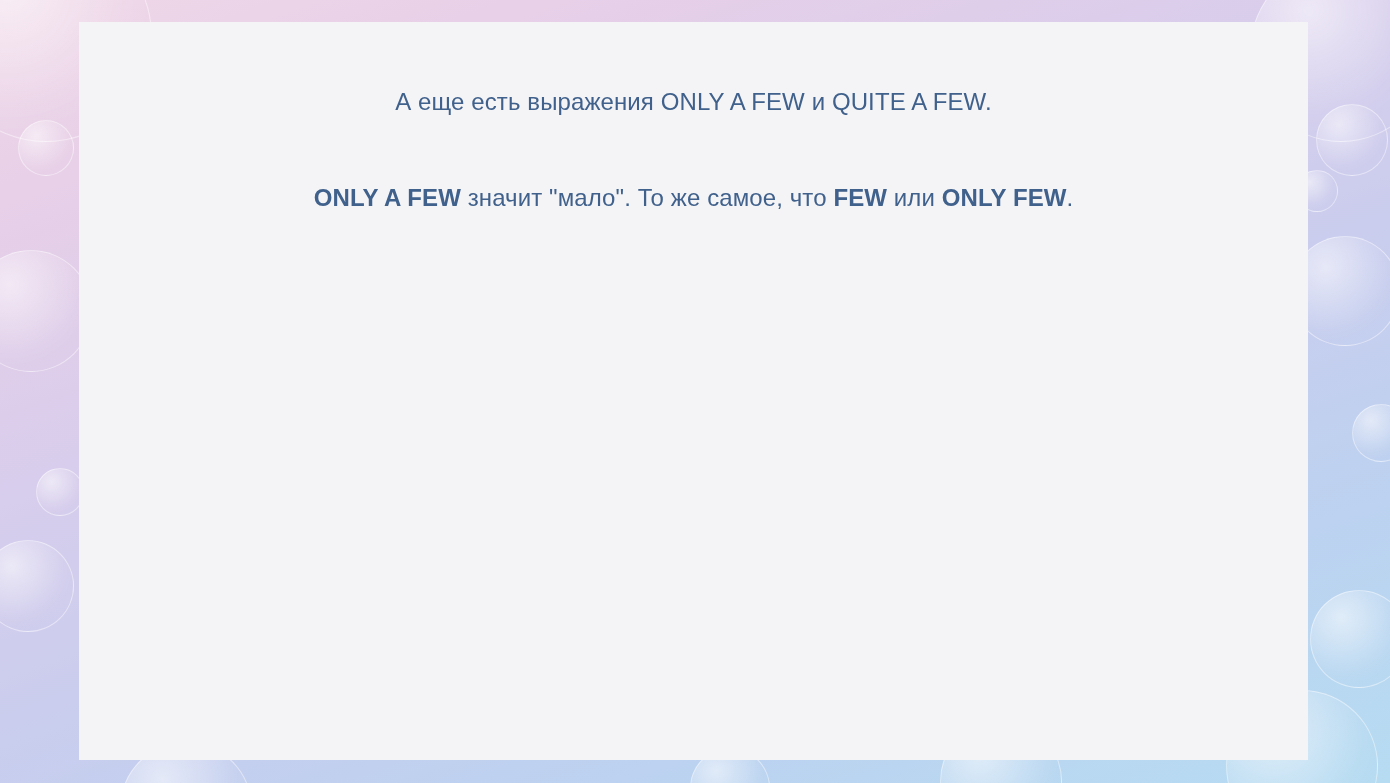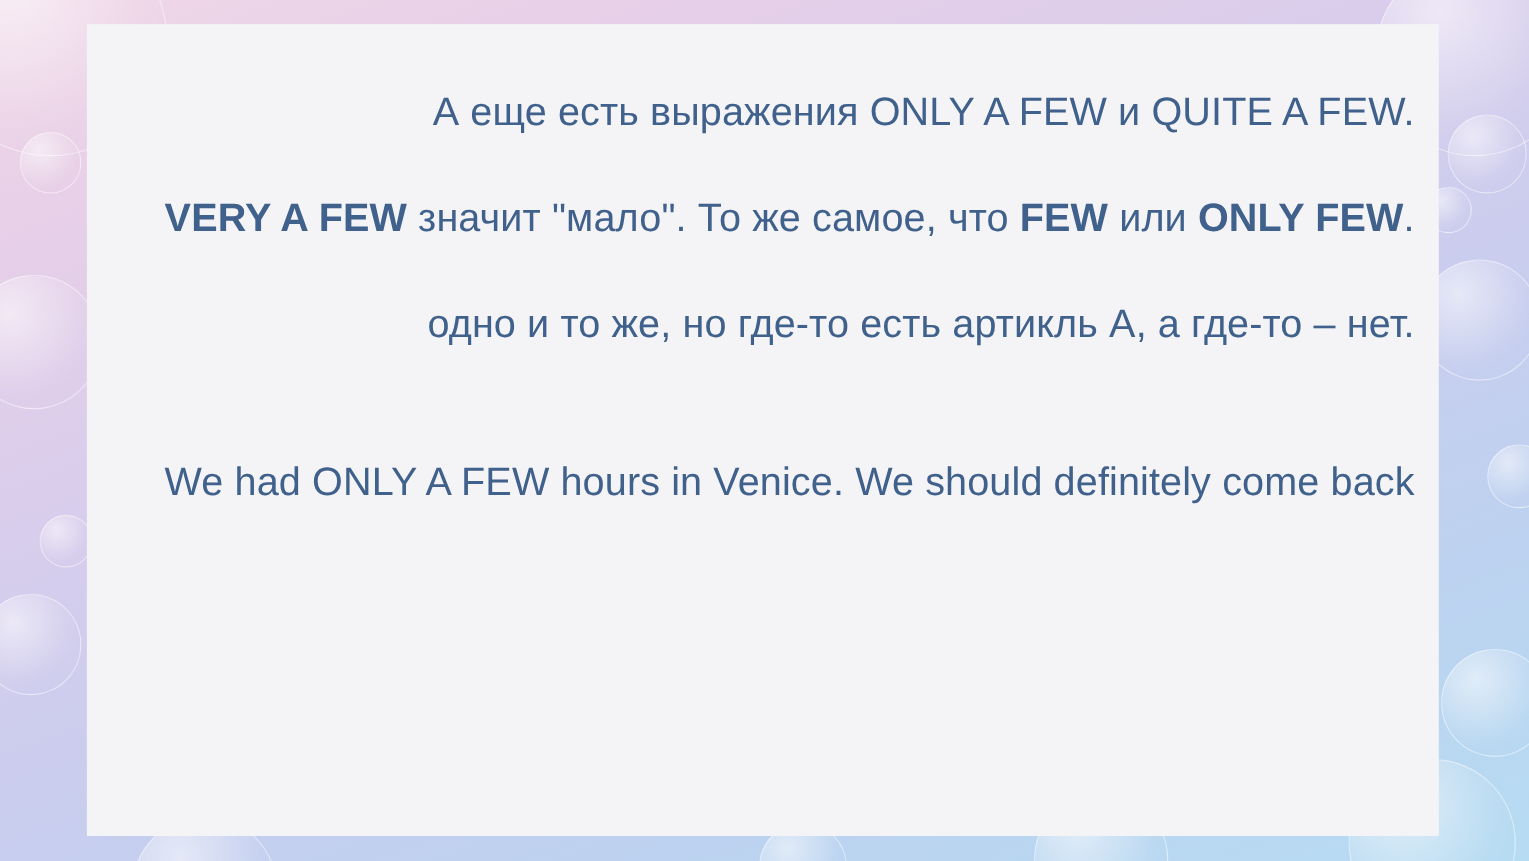--- a/index.html
+++ b/index.html
@@ -49,25 +49,24 @@
     top: 22px;
     width: 1229px;
     height: 738px;
     background: #f4f4f6;
     box-sizing: border-box;
     padding: 56px 22px 20px 22px;
     text-align: center;
   }
   .line {
     color: #40618c;
-    font-size: 36px;
+    font-size: 24px;
     line-height: 48px;
     font-weight: 400;
     letter-spacing: 0.1px;
-    text-align: right;
   }
   .spacer { height: 48px; }
   .b { font-weight: bold; }
   .ru-accent { color: #f08f7d; }
 </style>
 </head>
 <body>
 
 <div class="slide">
 
@@ -87,28 +86,26 @@
   <div class="bubble b14"></div>
   <div class="bubble b15"></div>
 
   <div class="content-card">
 
     <div class="line">А еще есть выражения ONLY A FEW и QUITE A FEW.</div>
 
     <div class="spacer"></div>
 
     <div class="line">
-      <span class="b">VERY A FEW</span><span> значит "мало". То же самое, что </span><span class="b">FEW</span><span> или </span><span class="b">ONLY FEW</span><span>.</span>
+      <span class="b">ONLY A FEW</span><span> значит "мало". То же самое, что </span><span class="b">FEW</span><span> или </span><span class="b">ONLY FEW</span><span>.</span>
     </div>
-
-    <div class="spacer"></div>
-
-    <div class="line">одно и то же, но где-то есть артикль А, а где-то – нет.</div>
 
     <div class="spacer"></div>
 
 
     <div class="spacer"></div>
 
-    <div class="line">We had ONLY A FEW hours in Venice. We should definitely come back</div>
+
+    <div class="spacer"></div>
+
 
   </div>
 </div>
 
 </body></html>

